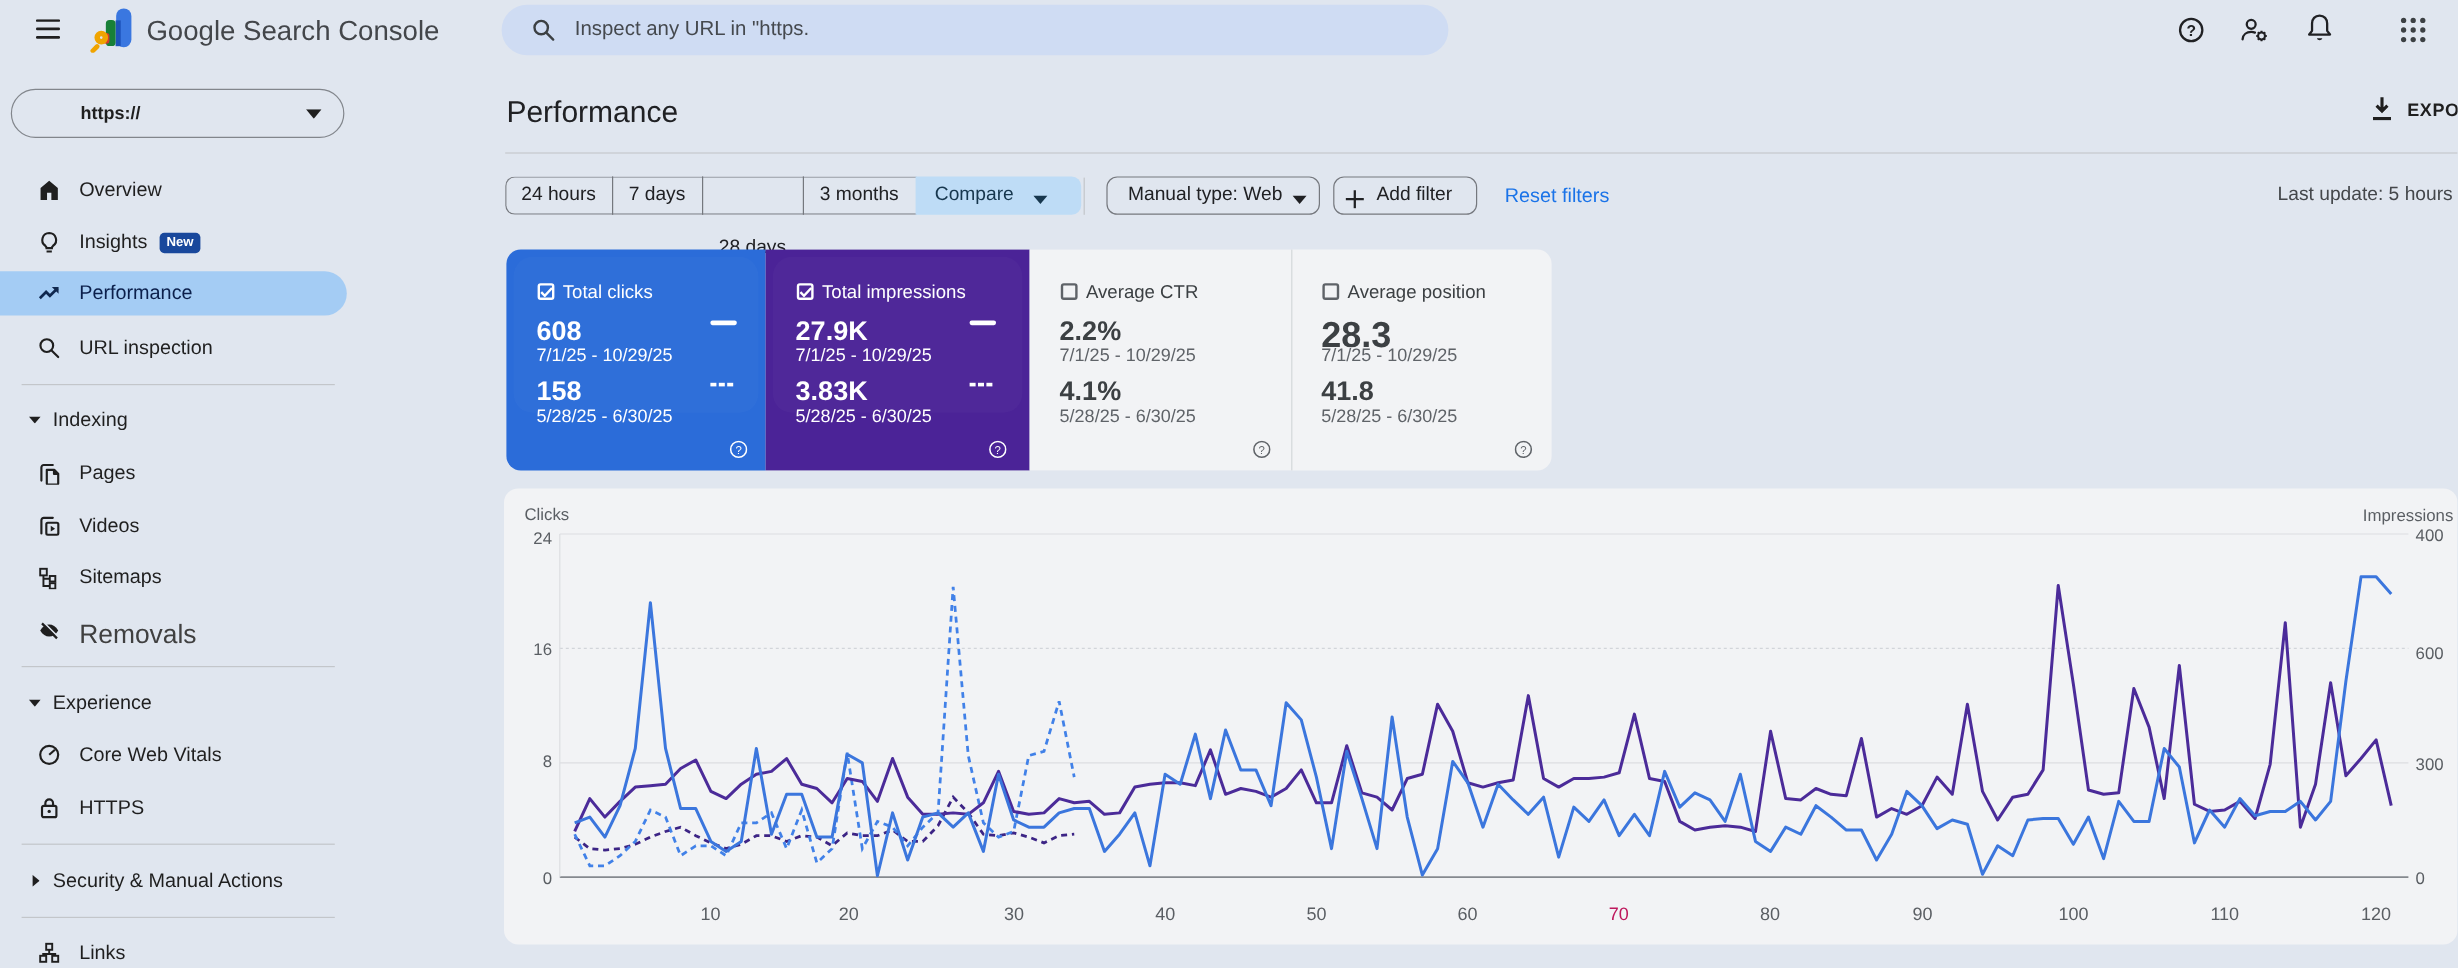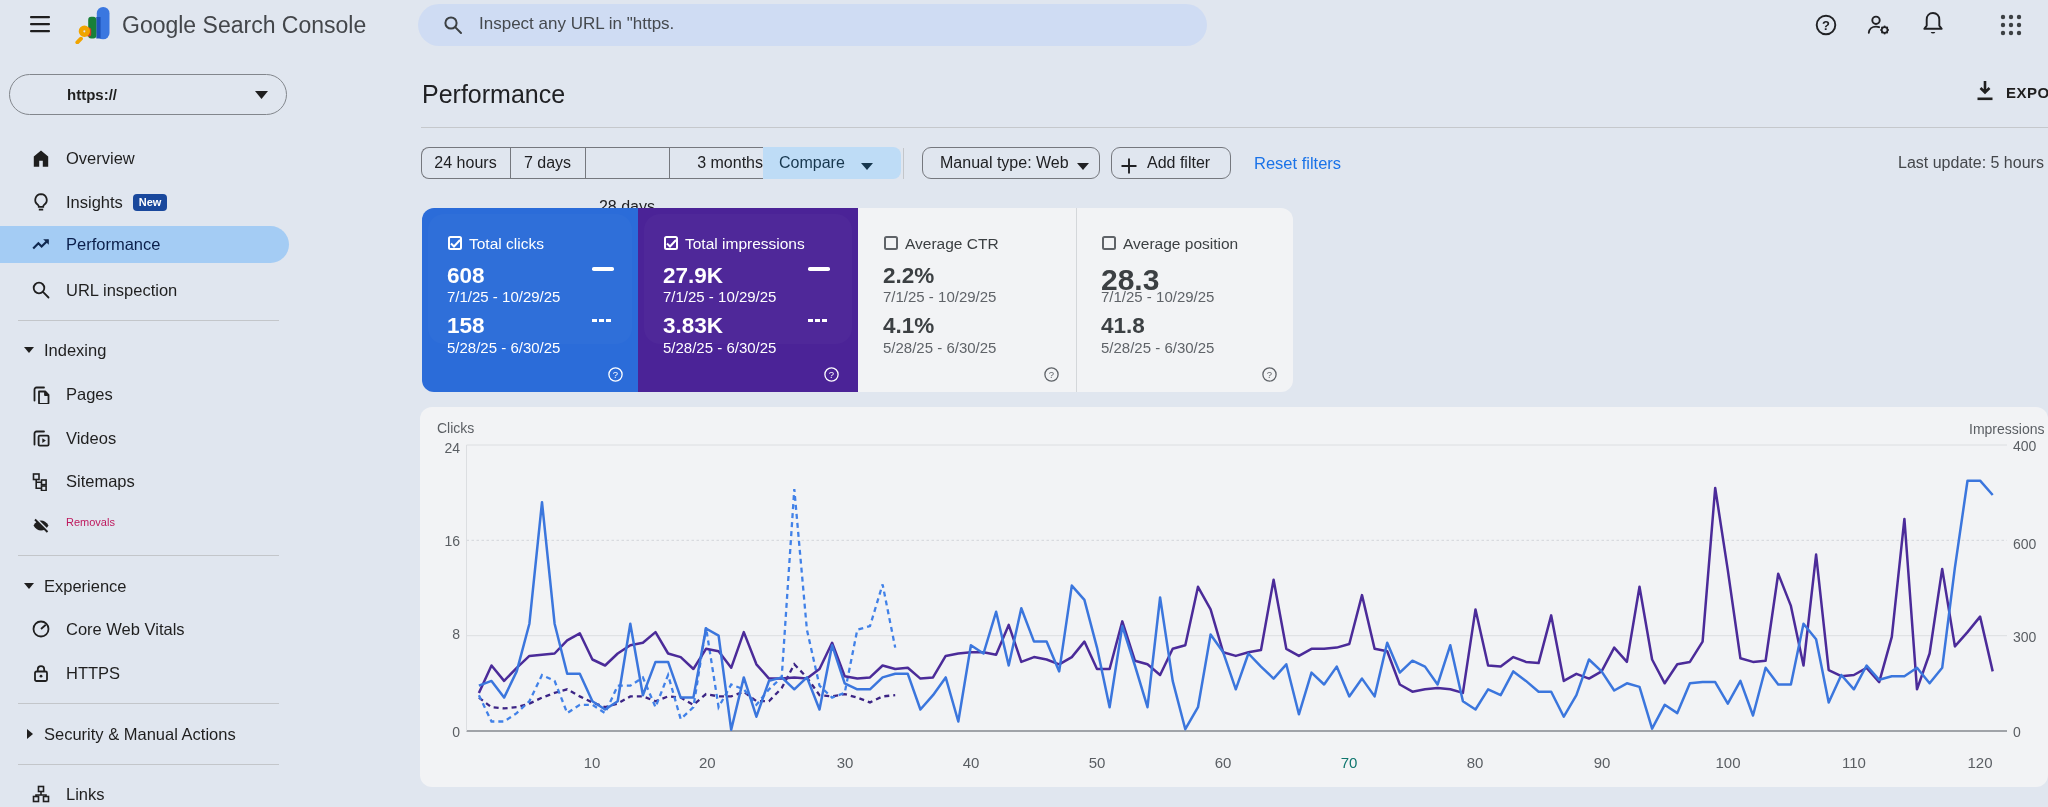--- a/index.html
+++ b/index.html
@@ -115,21 +115,21 @@
     <rect x="10.5" y="9" width="4.6" height="4.6" fill="none" stroke="#1f1f1f" stroke-width="1.6"></rect>
     <rect x="10.5" y="15" width="4.6" height="4.6" fill="none" stroke="#1f1f1f" stroke-width="1.6"></rect>
     <path d="M5.2 8.5 v8.8 h5.3 M5.2 11.3 h5.3" fill="none" stroke="#1f1f1f" stroke-width="1.6"></path>
   </svg>
 <div class="abs" style="left:66px;top:472px;font-size:16.5px;font-weight:500;color:#1f1f1f;">Sitemaps</div>
 <svg class="ic" style="left:31px;top:515px" width="20" height="20" viewBox="0 0 20 20">
     <path d="M2.5 10.5 c2-3.4 4.6-5 7.5-5 s5.5 1.6 7.5 5 c-2 3.4-4.6 5-7.5 5 s-5.5-1.6-7.5-5 z" fill="#1f1f1f"></path>
     <line x1="4" y1="4.5" x2="16.5" y2="17" stroke="#e0e6ef" stroke-width="1.6" transform="translate(1.1,-1.1)"></line>
     <line x1="4" y1="4.5" x2="16.5" y2="17" stroke="#1f1f1f" stroke-width="1.9"></line>
   </svg>
-<div class="abs" style="left:66px;top:516px;font-size:11px;font-weight:500;color:#be185d;">Removals</div>
+<div class="abs" style="left:66px;top:516px;font-size:22px;font-weight:500;color:#404040;">Removals</div>
 <svg class="ic" style="left:31px;top:619px" width="20" height="20" viewBox="0 0 20 20">
     <circle cx="10" cy="10" r="7.5" fill="none" stroke="#1f1f1f" stroke-width="1.8"></circle>
     <line x1="10" y1="10" x2="14.8" y2="5.8" stroke="#1f1f1f" stroke-width="1.8"></line>
   </svg>
 <div class="abs" style="left:66px;top:620px;font-size:16.5px;font-weight:500;color:#1f1f1f;">Core Web Vitals</div>
 <svg class="ic" style="left:31px;top:663px" width="20" height="20" viewBox="0 0 20 20">
     <rect x="4" y="8.5" width="12" height="9.5" rx="1.5" fill="none" stroke="#1f1f1f" stroke-width="1.8"></rect>
     <path d="M6.8 8.5 V6.3 a3.2 3.2 0 0 1 6.4 0 V8.5" fill="none" stroke="#1f1f1f" stroke-width="1.8"></path>
     <circle cx="10" cy="13.2" r="1.4" fill="#1f1f1f"></circle>
   </svg>
@@ -168,21 +168,21 @@
 <div class="abs" style="left:421px;top:127px;width:1627px;height:1px;background:#c5c8cc;"></div>
 <div class="abs" style="left:1898px;top:154px;font-size:16px;color:#44474b;white-space:nowrap;">Last update: 5 hours ago</div>
 
 <div class="abs" style="left:421px;top:147px;width:343px;height:32px;border:1px solid #75787e;border-radius:8px 0 0 8px;border-right:none;"></div>
 <div class="abs" style="left:510px;top:147px;width:1px;height:32px;background:#75787e;"></div>
 <div class="abs" style="left:585px;top:147px;width:1px;height:32px;background:#75787e;"></div>
 <div class="abs" style="left:669px;top:147px;width:1px;height:32px;background:#75787e;"></div>
 <div class="abs" style="left:421px;top:154px;width:89px;height:18px;font-size:16px;font-weight:500;text-align:center;color:#202124;">24 hours</div>
 <div class="abs" style="left:510px;top:154px;width:75px;height:18px;font-size:16px;font-weight:500;text-align:center;color:#202124;">7 days</div>
 <div class="abs" style="left:585px;top:154px;width:84px;height:18px;font-size:16px;font-weight:500;text-align:center;color:#202124;margin-top:44px;">28 days</div>
-<div class="abs" style="left:669px;top:154px;width:94px;height:18px;font-size:16px;font-weight:500;text-align:right;color:#202124;">3 months</div>
+<div class="abs" style="left:669px;top:154px;width:94px;height:18px;font-size:16px;font-weight:500;text-align:center;color:#202124;">3 months</div>
 <div class="abs" style="left:763px;top:147px;width:138px;height:32px;background:#bedcf6;border-radius:0 8px 8px 0;"></div>
 <div class="abs" style="left:779px;top:154px;font-size:16px;font-weight:500;color:#17374e;">Compare</div>
 <svg class="ic" style="left:861px;top:163px" width="12" height="7" viewBox="0 0 12 7">
     <path d="M0 0 h12 L6 7 z" fill="#17374e"></path>
   </svg>
 <div class="abs" style="left:903px;top:148px;width:1px;height:31px;background:#c3c6ca;"></div>
 <div class="abs" style="left:922px;top:147px;width:178px;height:32px;border:1px solid #75787e;border-radius:9px;"></div>
 <div class="abs" style="left:940px;top:154px;font-size:16px;font-weight:500;color:#202124;">Manual type: Web</div>
 <svg class="ic" style="left:1077px;top:163px" width="12" height="7" viewBox="0 0 12 7">
     <path d="M0 0 h12 L6 7 z" fill="#202124"></path>
@@ -276,18 +276,18 @@
 <div class="abs" style="left:2013px;top:438px;font-size:14px;color:#5a5e63;">400</div>
 <div class="abs" style="left:2013px;top:536px;font-size:14px;color:#5a5e63;">600</div>
 <div class="abs" style="left:2013px;top:629px;font-size:14px;color:#5a5e63;">300</div>
 <div class="abs" style="left:2013px;top:724px;font-size:14px;color:#5a5e63;">0</div>
 <div class="abs" style="left:572px;top:754px;width:40px;font-size:15px;color:#5a5e63;text-align:center;">10</div>
 <div class="abs" style="left:699px;top:754px;width:40px;font-size:15px;color:#5a5e63;text-align:left;">20</div>
 <div class="abs" style="left:825px;top:754px;width:40px;font-size:15px;color:#5a5e63;text-align:center;">30</div>
 <div class="abs" style="left:951px;top:754px;width:40px;font-size:15px;color:#5a5e63;text-align:center;">40</div>
 <div class="abs" style="left:1077px;top:754px;width:40px;font-size:15px;color:#5a5e63;text-align:center;">50</div>
 <div class="abs" style="left:1203px;top:754px;width:40px;font-size:15px;color:#5a5e63;text-align:center;">60</div>
-<div class="abs" style="left:1329px;top:754px;width:40px;font-size:15px;color:#0f766e;text-align:center;">70</div>
+<div class="abs" style="left:1329px;top:754px;width:40px;font-size:15px;color:#be185d;text-align:center;">70</div>
 <div class="abs" style="left:1455px;top:754px;width:40px;font-size:15px;color:#5a5e63;text-align:center;">80</div>
 <div class="abs" style="left:1582px;top:754px;width:40px;font-size:15px;color:#5a5e63;text-align:center;">90</div>
 <div class="abs" style="left:1708px;top:754px;width:40px;font-size:15px;color:#5a5e63;text-align:center;">100</div>
 <div class="abs" style="left:1834px;top:754px;width:40px;font-size:15px;color:#5a5e63;text-align:center;">110</div>
 <div class="abs" style="left:1960px;top:754px;width:40px;font-size:15px;color:#5a5e63;text-align:center;">120</div>
 
 </body></html>

